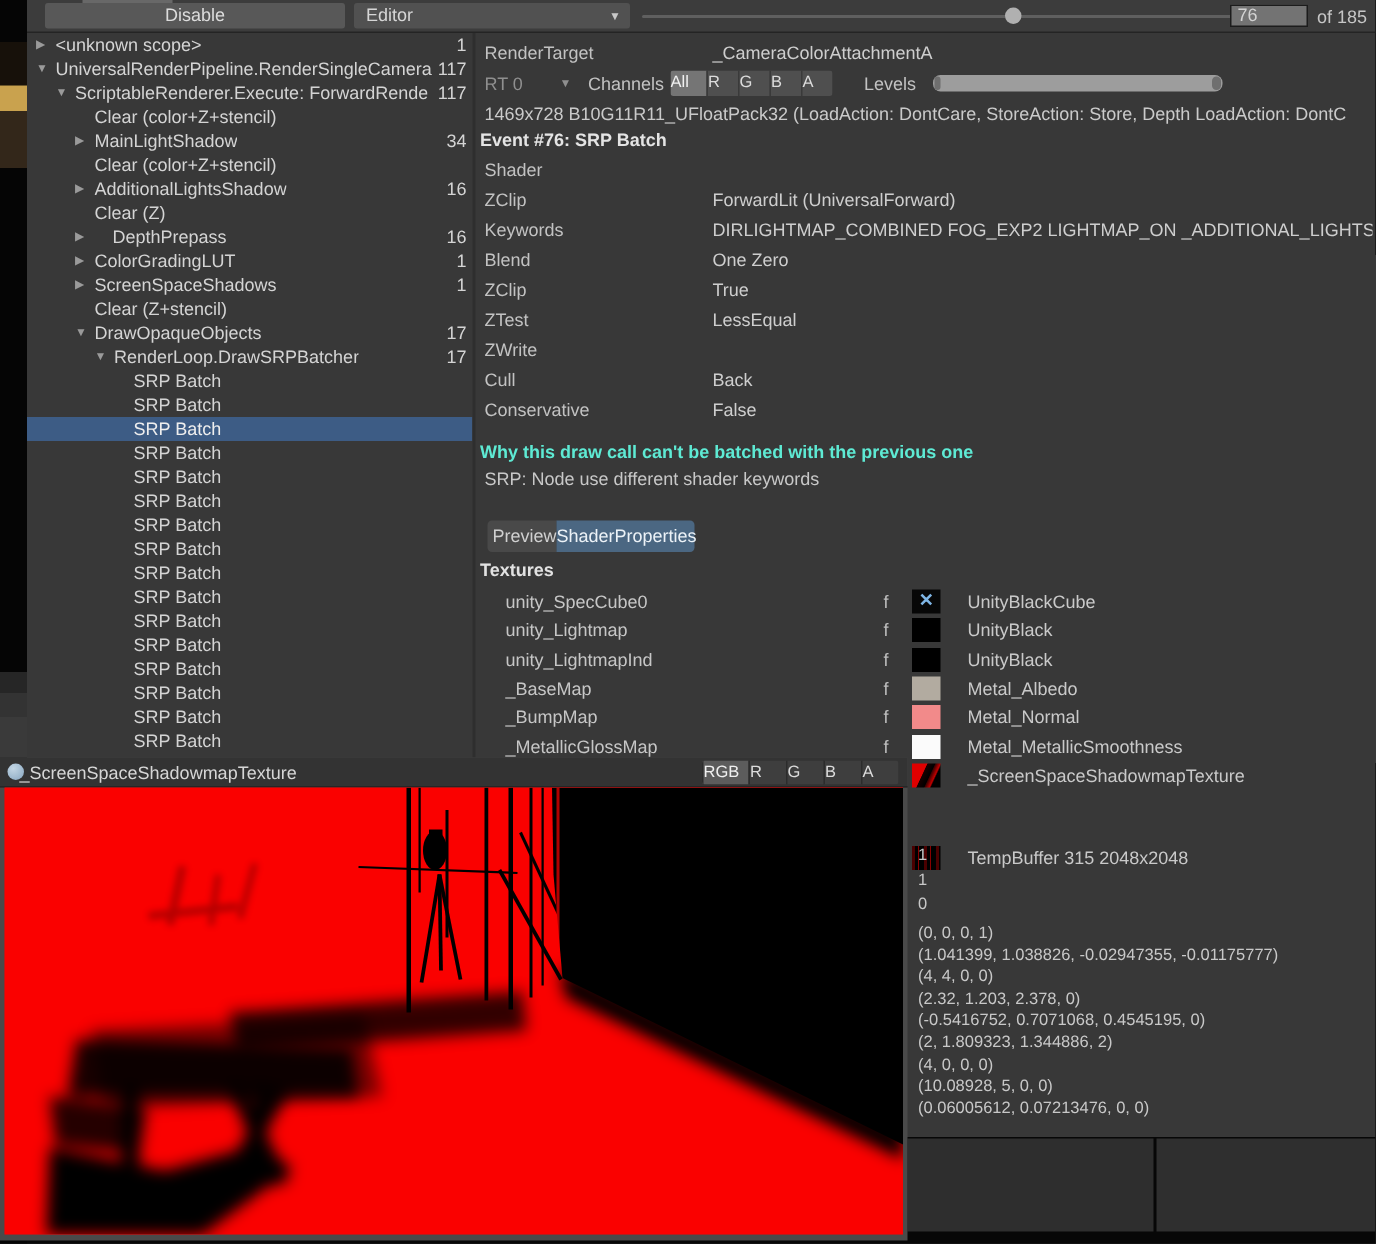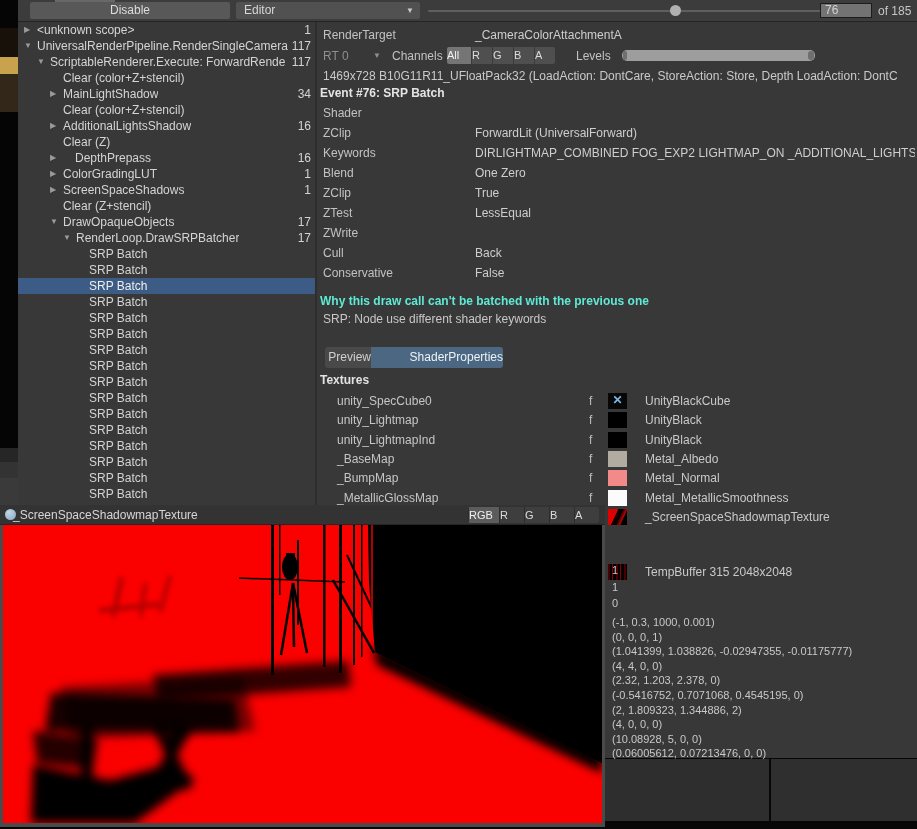--- a/index.html
+++ b/index.html
@@ -58,21 +58,21 @@
   #event-title{left:320px;top:86px;font-weight:bold;color:#e4e4e4}
   #props{left:317px;top:103px;width:600px}
   .prow{position:absolute;left:0;width:600px;height:20px;line-height:20px}
   .prow .pl{position:absolute;left:6px}
   .prow .pv{position:absolute;left:158px;width:440px;white-space:nowrap;overflow:hidden}
   #why-title{left:320px;top:294px;font-weight:bold;color:#5eead4}
   #why-reason{left:323px;top:312px}
   #tabs{left:325px;top:347px;height:21px;display:flex;position:absolute}
   .tab{height:21px;line-height:21px;text-align:right;cursor:pointer}
   #tab-preview{width:46px;background:#494949;color:#d0d0d0;border-radius:3px 0 0 3px}
-  #tab-shaderprops{width:132px;background:#4b6782;color:#ecf2f7;border-radius:0 3px 3px 0}
+  #tab-shaderprops{width:92px;background:#4b6782;color:#ecf2f7;border-radius:0 3px 3px 0}
   #textures-header{left:320px;top:373px;font-weight:bold;color:#e2e2e2}
   #texture-list{left:317px;top:392px;width:600px}
   .trow{position:absolute;left:0;width:600px;height:19px;line-height:19px}
   .trow .tname{position:absolute;left:20px;color:#c6c6c6}
   .trow .tf{position:absolute;left:272px;color:#bdbdbd}
   .trow .tval{position:absolute;left:328px;color:#c9c9c9}
   .sw{position:absolute;left:291px;top:1px;width:19px;height:16px}
   .sw-cube{background:#070707;color:#7fb6e6;font-size:12px;font-weight:bold;text-align:center;line-height:15px}
   .sw-black{background:#000}
   .sw-albedo{background:#b2aba0}
@@ -347,21 +347,20 @@
       <span class="sw sw-tempbuffer"></span>
       <span class="tval">TempBuffer 315 2048x2048</span>
     </div>
   </div>
 <div class="abs" id="floats">
     <div class="line">1</div>
     <div class="line">1</div>
     <div class="line">0</div>
   </div>
 <div class="abs" id="vectors">
-    <div class="line">(-1, 0.3, 1000, 0.001)</div>
     <div class="line">(0, 0, 0, 1)</div>
     <div class="line">(1.041399, 1.038826, -0.02947355, -0.01175777)</div>
     <div class="line">(4, 4, 0, 0)</div>
     <div class="line">(2.32, 1.203, 2.378, 0)</div>
     <div class="line">(-0.5416752, 0.7071068, 0.4545195, 0)</div>
     <div class="line">(2, 1.809323, 1.344886, 2)</div>
     <div class="line">(4, 0, 0, 0)</div>
     <div class="line">(10.08928, 5, 0, 0)</div>
     <div class="line">(0.06005612, 0.07213476, 0, 0)</div>
   </div>

